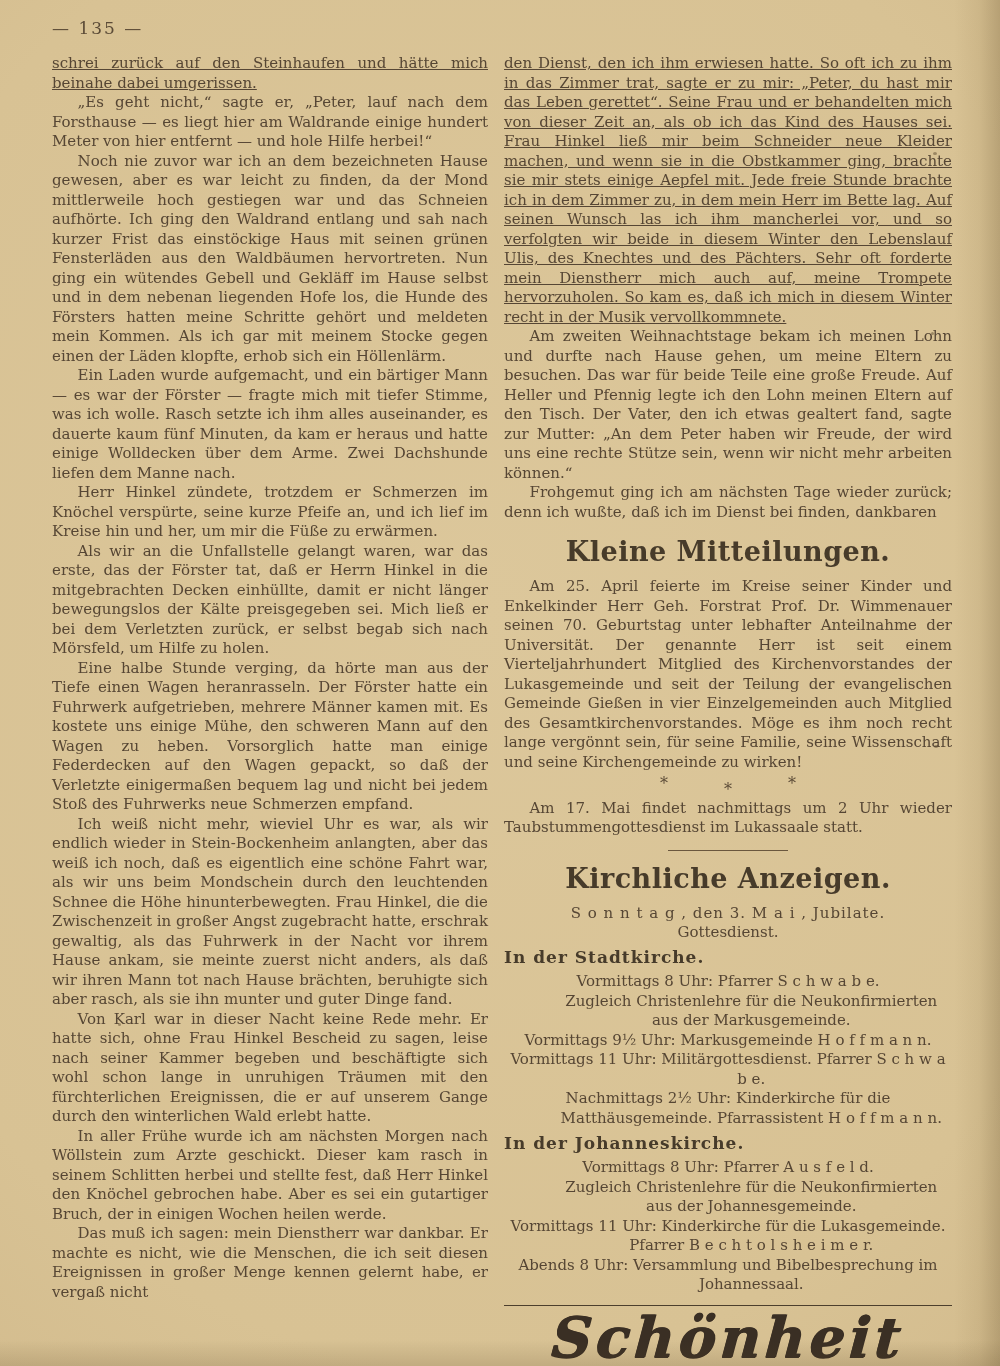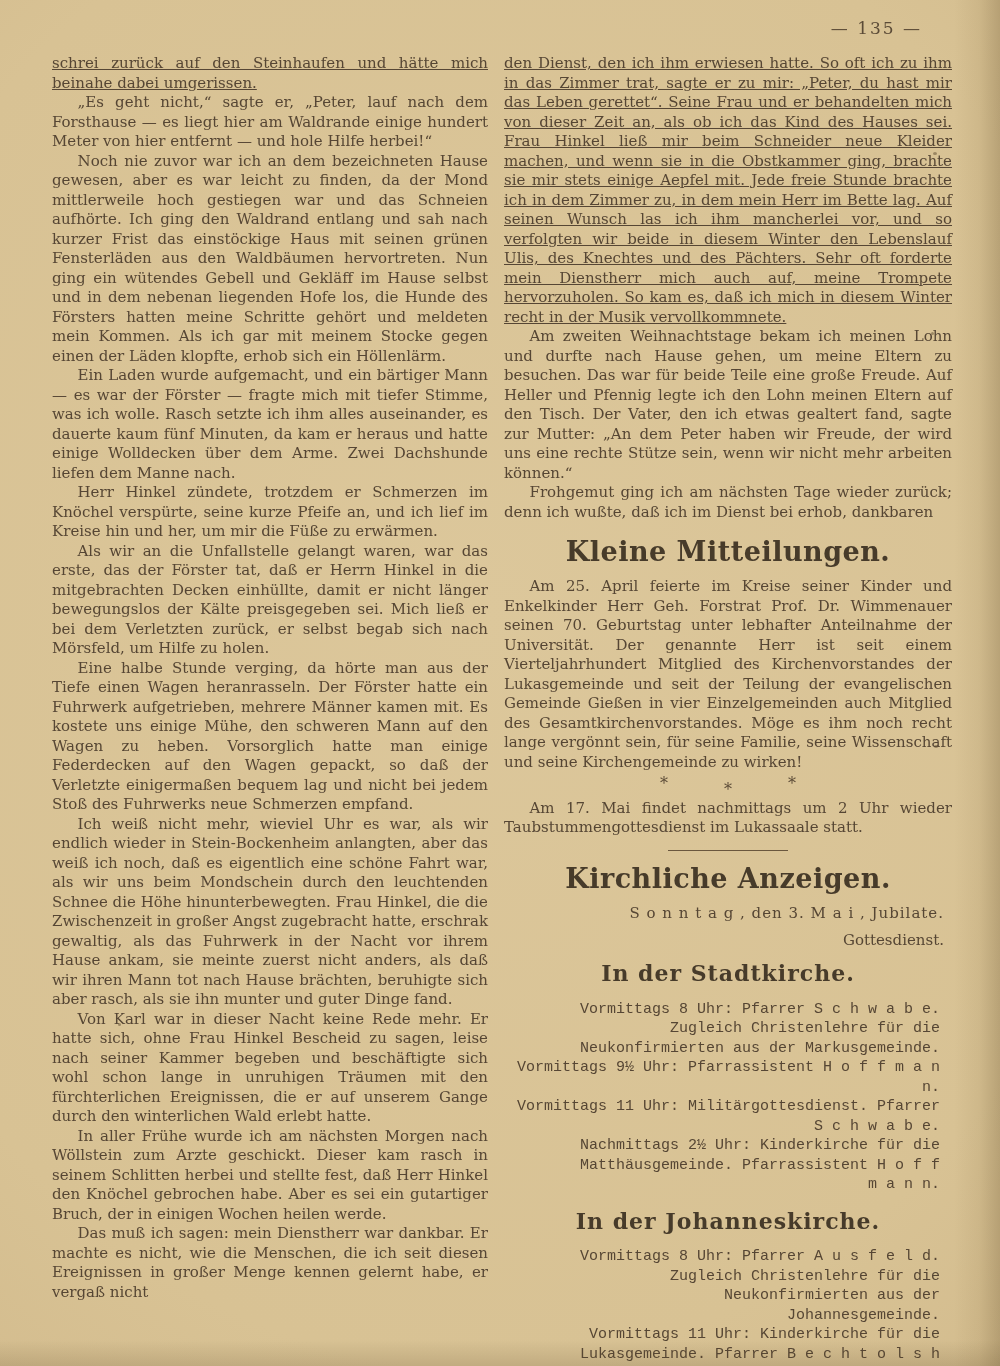--- a/index.html
+++ b/index.html
@@ -38,21 +38,21 @@
     background: linear-gradient(to bottom, rgba(90,70,40,0) 0%, rgba(90,70,40,0.18) 100%);
     pointer-events: none;
   }
   .speck {
     position: absolute;
     border-radius: 50%;
     background: rgba(80,62,38,0.45);
     pointer-events: none;
   }
   .page-number {
-    text-align: right;
+    text-align: left;
     font-size: 17px;
     letter-spacing: 2px;
     color: #5b4b37;
     margin: 6px 30px 16px 0;
   }
   .columns {
     display: flex;
     gap: 16px;
   }
   .col {
@@ -95,39 +95,38 @@
   }
   .asterisks span { display: inline-block; margin: 0 28px; }
   .asterisks span.low { transform: translateY(6px); }
   .mid-rule {
     width: 120px;
     border: 0;
     border-top: 1px solid #6a573e;
     margin: 12px auto 10px auto;
   }
   .center-line {
-    text-align: right;
+    text-align: center;
     text-indent: 0;
-    margin: 8px;
+    margin: 0;
   }
   .date-line { letter-spacing: 1px; }
   h3.church-heading {
-    font-size: 22px;
-    text-align: center;
+    font-size: 17px;
+    text-align: left;
     font-weight: bold;
     color: #473b2a;
     margin: 3px 0 2px 0;
     letter-spacing: 1px;
   }
   ul.ann-list {
     list-style: none;
-    margin: 12px;
+    margin: 4px;
     padding: 0;
-    text-align: right;
-    font-family: Liberation Mono, monospace;
+    text-align: center;
   }
   ul.ann-list li {
     margin: 0;
     padding-left: 3.1em;
     text-indent: -3.1em;
   }
   ul.ann-list li.indented {
     padding-left: 3.1em;
     text-indent: 0;
   }
@@ -177,21 +176,21 @@
       <p class="story">Eine halbe Stunde verging, da hörte man aus der Tiefe einen Wagen heranrasseln. Der Förster hatte ein Fuhrwerk aufgetrieben, mehrere Männer kamen mit. Es kostete uns einige Mühe, den schweren Mann auf den Wagen zu heben. Vorsorglich hatte man einige Federdecken auf den Wagen gepackt, so daß der Verletzte einigermaßen bequem lag und nicht bei jedem Stoß des Fuhrwerks neue Schmerzen empfand.</p>
       <p class="story">Ich weiß nicht mehr, wieviel Uhr es war, als wir endlich wieder in Stein-Bockenheim anlangten, aber das weiß ich noch, daß es eigentlich eine schöne Fahrt war, als wir uns beim Mondschein durch den leuchtenden Schnee die Höhe hinunterbewegten. Frau Hinkel, die die Zwischenzeit in großer Angst zugebracht hatte, erschrak gewaltig, als das Fuhrwerk in der Nacht vor ihrem Hause ankam, sie meinte zuerst nicht anders, als daß wir ihren Mann tot nach Hause brächten, beruhigte sich aber rasch, als sie ihn munter und guter Dinge fand.</p>
       <p class="story">Von Karl war in dieser Nacht keine Rede mehr. Er hatte sich, ohne Frau Hinkel Bescheid zu sagen, leise nach seiner Kammer begeben und beschäftigte sich wohl schon lange in unruhigen Träumen mit den fürchterlichen Ereignissen, die er auf unserem Gange durch den winterlichen Wald erlebt hatte.</p>
       <p class="story">In aller Frühe wurde ich am nächsten Morgen nach Wöllstein zum Arzte geschickt. Dieser kam rasch in seinem Schlitten herbei und stellte fest, daß Herr Hinkel den Knöchel gebrochen habe. Aber es sei ein gutartiger Bruch, der in einigen Wochen heilen werde.</p>
       <p class="story">Das muß ich sagen: mein Dienstherr war dankbar. Er machte es nicht, wie die Menschen, die ich seit diesen Ereignissen in großer Menge kennen gelernt habe, er vergaß nicht</p>
     </div>
 
     <div class="col col-right">
       <p class="story noindent">den Dienst, den ich ihm erwiesen hatte. So oft ich zu ihm in das Zimmer trat, sagte er zu mir: „Peter, du hast mir das Leben gerettet“. Seine Frau und er behandelten mich von dieser Zeit an, als ob ich das Kind des Hauses sei. Frau Hinkel ließ mir beim Schneider neue Kleider machen, und wenn sie in die Obstkammer ging, brachte sie mir stets einige Aepfel mit. Jede freie Stunde brachte ich in dem Zimmer zu, in dem mein Herr im Bette lag. Auf seinen Wunsch las ich ihm mancherlei vor, und so verfolgten wir beide in diesem Winter den Lebenslauf Ulis, des Knechtes und des Pächters. Sehr oft forderte mein Dienstherr mich auch auf, meine Trompete hervorzuholen. So kam es, daß ich mich in diesem Winter recht in der Musik vervollkommnete.</p>
       <p class="story">Am zweiten Weihnachtstage bekam ich meinen Lohn und durfte nach Hause gehen, um meine Eltern zu besuchen. Das war für beide Teile eine große Freude. Auf Heller und Pfennig legte ich den Lohn meinen Eltern auf den Tisch. Der Vater, den ich etwas gealtert fand, sagte zur Mutter: „An dem Peter haben wir Freude, der wird uns eine rechte Stütze sein, wenn wir nicht mehr arbeiten können.“</p>
-      <p class="story">Frohgemut ging ich am nächsten Tage wieder zurück; denn ich wußte, daß ich im Dienst bei erhob, dankbaren</p>
+      <p class="story">Frohgemut ging ich am nächsten Tage wieder zurück; denn ich wußte, daß ich im Dienst bei finden, dankbaren</p>
 
 
       <h2 class="sec-heading">Kleine Mitteilungen.</h2>
       <p class="story">Am 25. April feierte im Kreise seiner Kinder und Enkelkinder Herr Geh. Forstrat Prof. Dr. Wimmenauer seinen 70. Geburtstag unter lebhafter Anteilnahme der Universität. Der genannte Herr ist seit einem Vierteljahrhundert Mitglied des Kirchenvorstandes der Lukasgemeinde und seit der Teilung der evangelischen Gemeinde Gießen in vier Einzelgemeinden auch Mitglied des Gesamtkirchenvorstandes. Möge es ihm noch recht lange vergönnt sein, für seine Familie, seine Wissenschaft und seine Kirchengemeinde zu wirken!</p>
 
       <div class="asterisks">
         <span>*</span><span class="low">*</span><span>*</span>
       </div>
 
       <p class="story">Am 17. Mai findet nachmittags um 2 Uhr wieder Taubstummengottesdienst im Lukassaale statt.</p>
@@ -200,21 +199,21 @@
 
       <h2 class="sec-heading" style="margin-top:8px;">Kirchliche Anzeigen.</h2>
 
       <p class="center-line date-line">S o n n t a g , den 3. M a i , Jubilate.</p>
       <p class="center-line">Gottesdienst.</p>
 
       <h3 class="church-heading">In der Stadtkirche.</h3>
       <ul class="ann-list">
         <li>Vormittags 8 Uhr: Pfarrer S c h w a b e.</li>
         <li class="indented">Zugleich Christenlehre für die Neukonfirmierten aus der Markusgemeinde.</li>
-        <li>Vormittags 9½ Uhr: Pfarrassistent H o f f m a n n.</li>
+        <li>Vormittags 9½ Uhr: Markusgemeinde H o f f m a n n.</li>
         <li>Vormittags 11 Uhr: Militärgottesdienst. Pfarrer S c h w a b e.</li>
         <li>Nachmittags 2½ Uhr: Kinderkirche für die Matthäusgemeinde. Pfarrassistent H o f f m a n n.</li>
       </ul>
 
       <h3 class="church-heading">In der Johanneskirche.</h3>
       <ul class="ann-list">
         <li>Vormittags 8 Uhr: Pfarrer A u s f e l d.</li>
         <li class="indented">Zugleich Christenlehre für die Neukonfirmierten aus der Johannesgemeinde.</li>
         <li>Vormittags 11 Uhr: Kinderkirche für die Lukasgemeinde. Pfarrer B e c h t o l s h e i m e r.</li>
         <li>Abends 8 Uhr: Versammlung und Bibelbesprechung im Johannessaal.</li>

